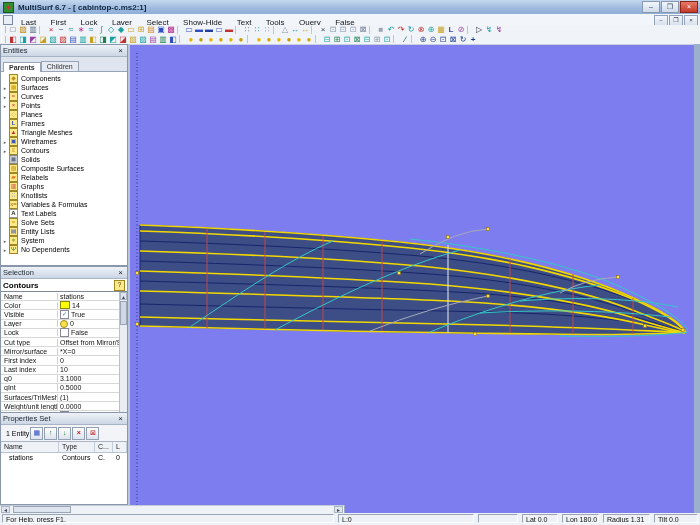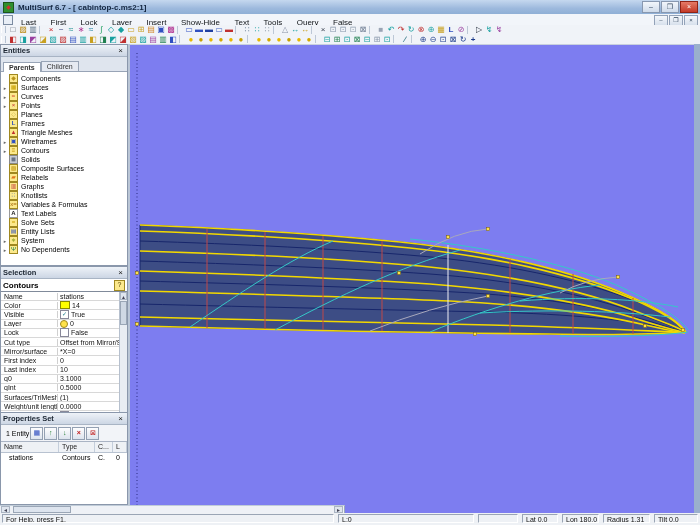--- a/index.html
+++ b/index.html
@@ -38,21 +38,21 @@
     height:9px;overflow:hidden;}
   .tbsep{display:inline-block;width:5px;height:8px;border-left:1px solid #bcc7d6;
     margin:0 1px;}
   
   #leftdock{position:absolute;left:0;top:44px;width:128px;height:461px;background:#eef1f6;}
   #dock-splitter{position:absolute;left:128px;top:44px;width:2px;height:461px;background:#bac6d6;}
   .panel{position:absolute;left:0;width:128px;border:1px solid #8a97ab;box-sizing:border-box;
     background:#fff;display:flex;flex-direction:column;}
   .ptitle{height:11px;flex:0 0 11px;background:linear-gradient(#eef2f8,#ccd6e4);
     border-bottom:1px solid #a8b4c4;display:flex;align-items:center;padding:0 2px;}
-  .ptitle span.cap{font-size:7.5px;font-weight:bold;color:#1a2430;flex:1;}
+  .ptitle span.cap{font-size:7.5px;font-weight:normal;color:#1a2430;flex:1;}
   .pclose{font-size:8px;line-height:9px;color:#222;width:9px;text-align:center;}
   
   #entities-panel{top:0;height:222px;}
   .tabs{height:14px;flex:0 0 14px;background:#dfe5ee;display:flex;align-items:flex-end;
     padding-left:2px;border-bottom:1px solid #98a4b6;}
   .tab{font-size:7px;padding:1px 5px;border:1px solid #98a4b6;border-bottom:none;
     background:#e6eaf2;color:#333;}
   .tab.active{background:#fff;font-weight:bold;position:relative;top:1px;}
   .tree{flex:1;overflow:hidden;background:#fff;padding-top:2px;}
   .trow{height:9px;display:flex;align-items:center;white-space:nowrap;}
@@ -141,21 +141,21 @@
     
   
       <span class="menu-item">Last</span>
     
       <span class="menu-item">First</span>
     
       <span class="menu-item">Lock</span>
     
       <span class="menu-item">Layer</span>
     
-      <span class="menu-item">Insert</span>
+      <span class="menu-item">Select</span>
     
       <span class="menu-item">Show-Hide</span>
     
       <span class="menu-item">Text</span>
     
       <span class="menu-item">Tools</span>
     
       <span class="menu-item">Query</span>
     
       <span class="menu-item">False</span>

